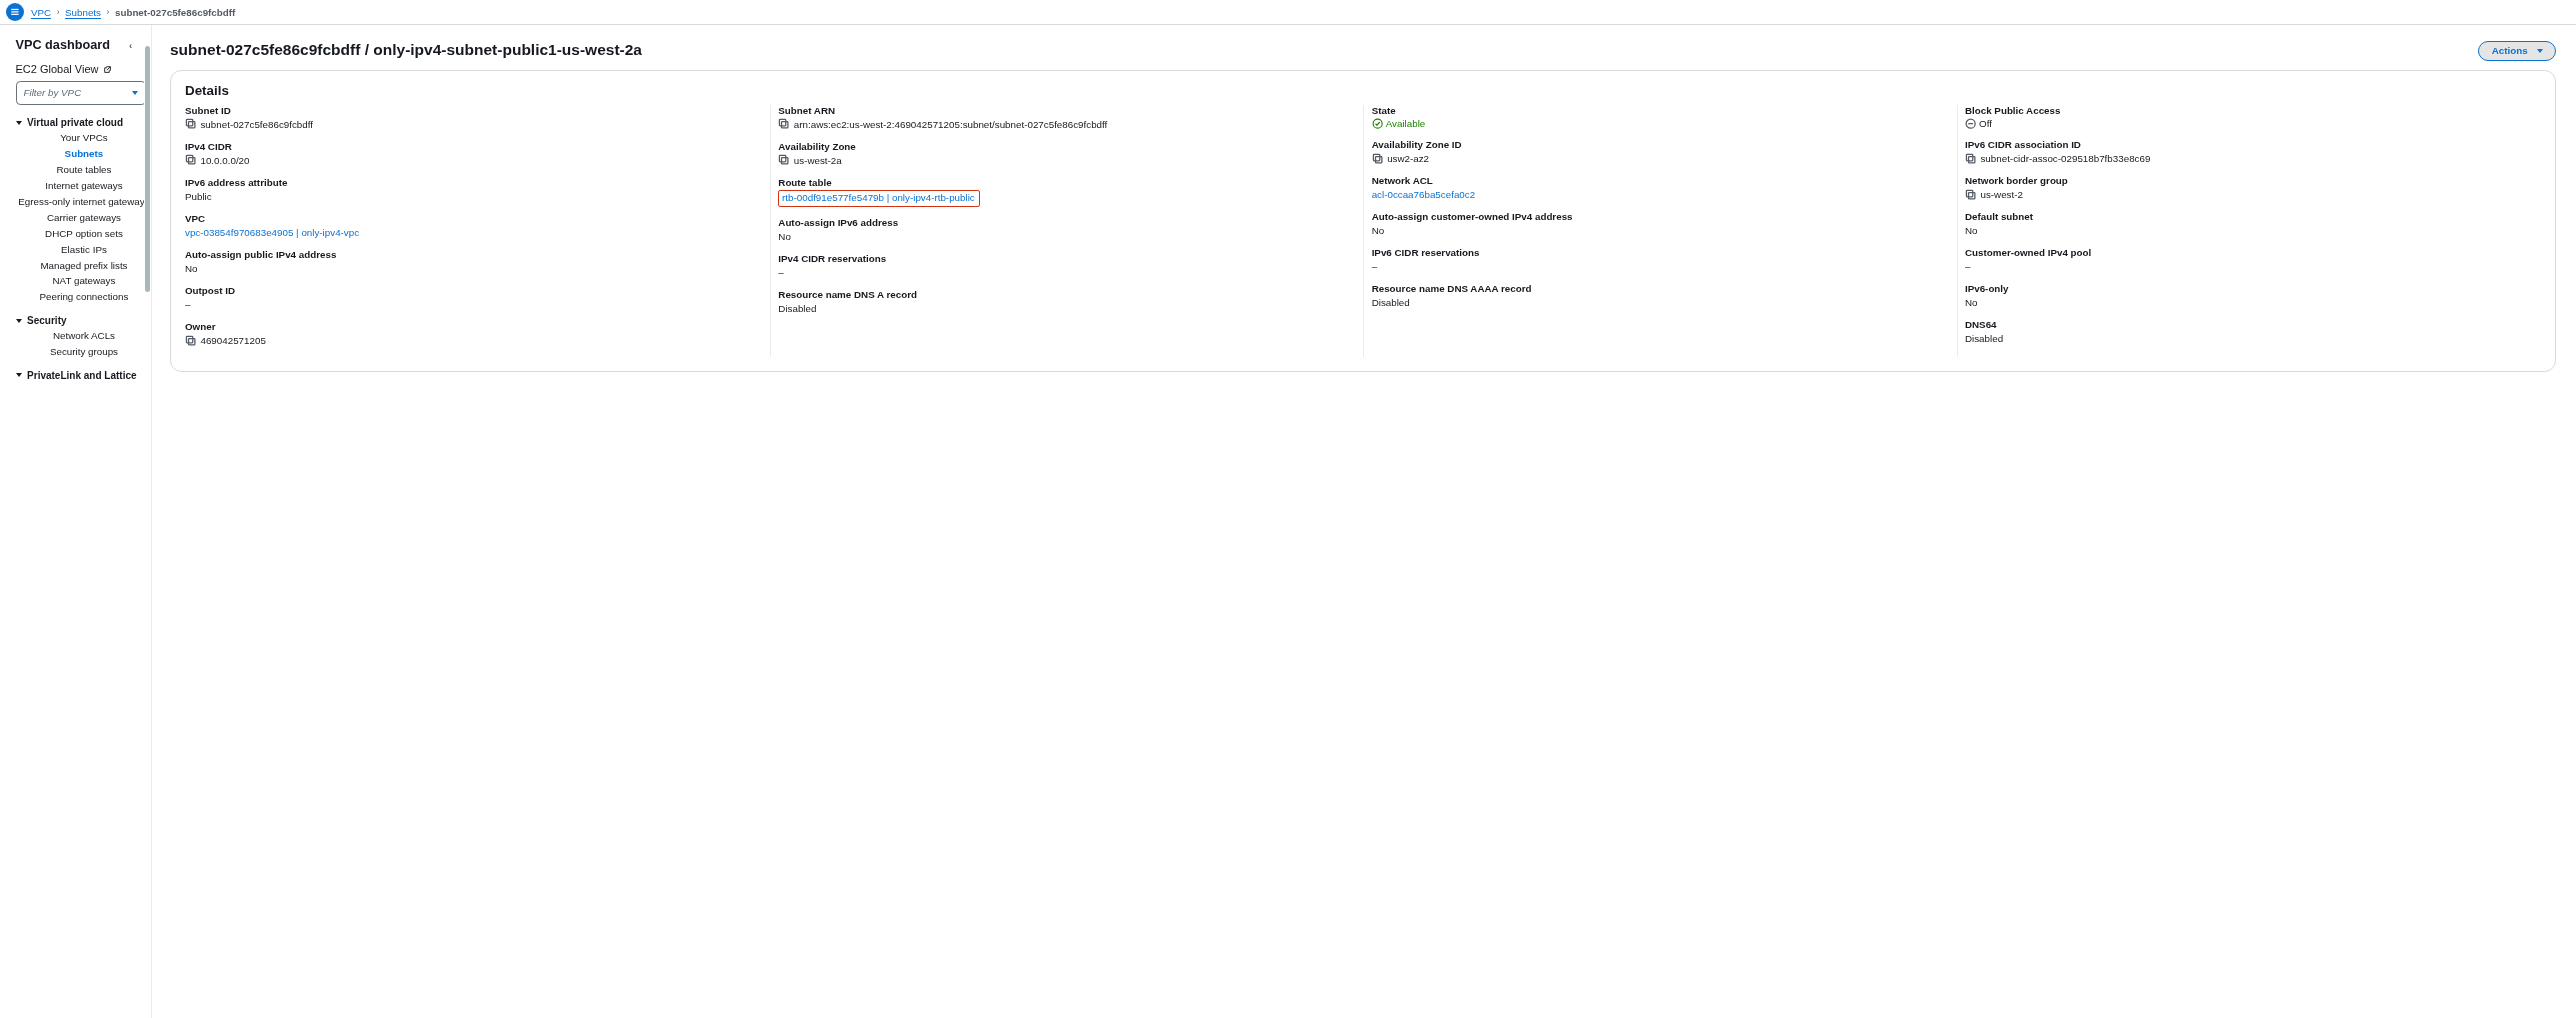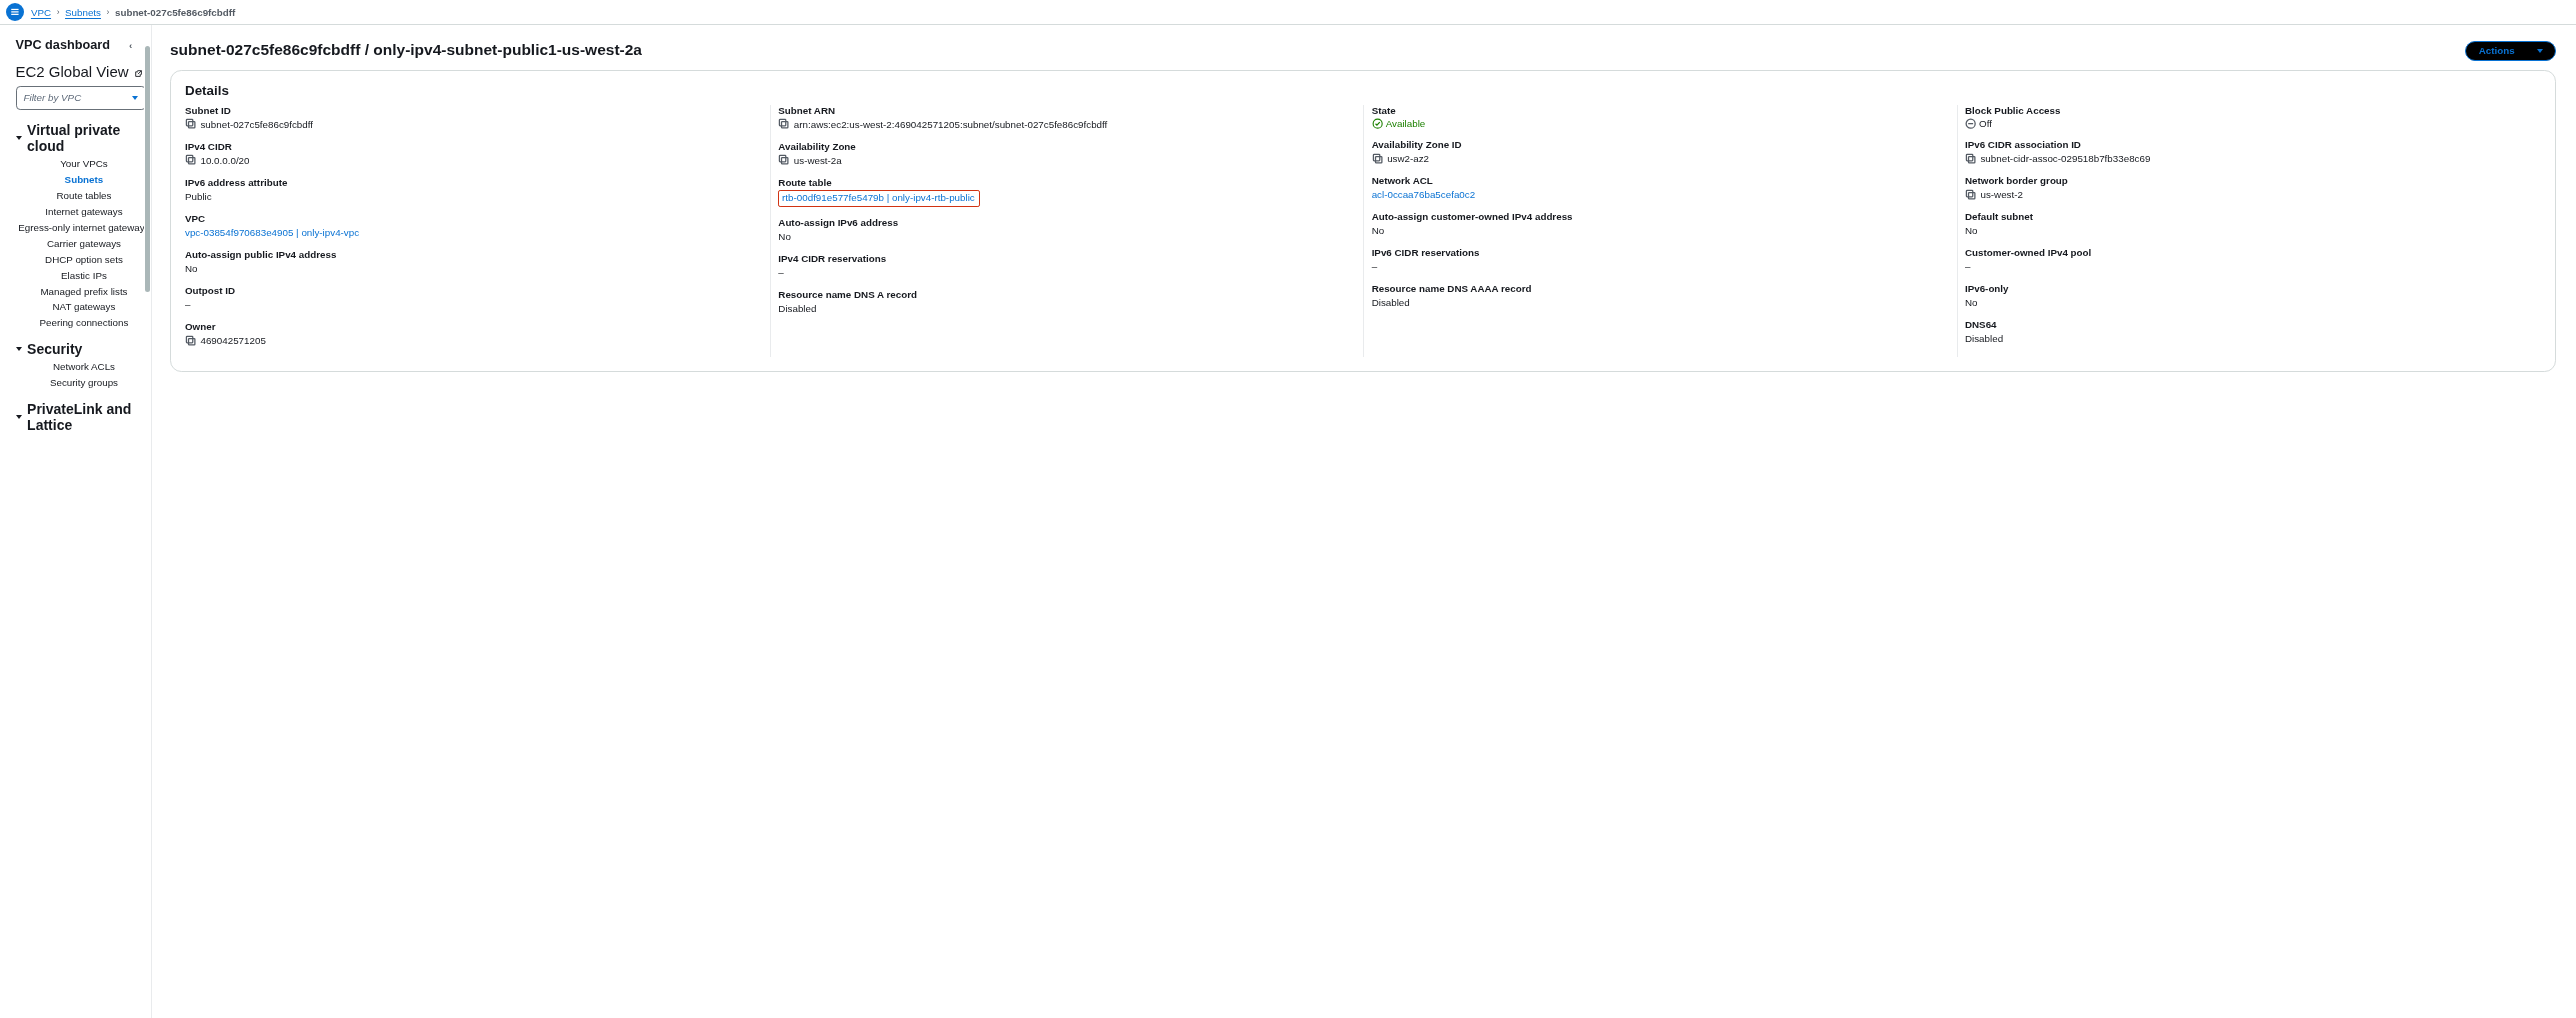--- a/index.html
+++ b/index.html
@@ -17,39 +17,39 @@
   
   .page { display: flex; height: calc(100vh - 25px); }
 
   
   .sidebar { width: 151px; padding: 12.7px 0 12.7px 15.5px; position: relative; }
   .sb-scrollbar { position: absolute; right: 0; top: 0; bottom: 0; width: 7px; background: #fff; }
   .sb-scrollbar-thumb { width: 4.9px; background: #aab7b8; border-radius: 2.8px; margin: 21px auto 0; height: 246px; }
   .sb-title-row { display: flex; align-items: center; justify-content: space-between; padding-right: 12.7px; }
   .sb-title { font-size: 12.7px; font-weight: 700; }
   .sb-collapse { width: 15.5px; height: 15.5px; display: flex; align-items: center; justify-content: center; cursor: pointer; font-weight: 700; color: #545b64; }
-  .sb-ec2 { margin-top: 9.8px; font-size: 15px; color: #16191f; }
+  .sb-ec2 { margin-top: 9.8px; font-size: 11px; color: #16191f; }
   .sb-ec2 svg { vertical-align: -1.4px; margin-left: 1.4px; }
   .sb-filter { margin-top: 5.6px; width: 130px; height: 24px; border: 0.7px solid #687078; border-radius: 4.2px; display: flex; align-items: center; justify-content: space-between; padding: 0 7px; color: #5f6b7a; font-style: italic; cursor: pointer; }
   .sb-filter-caret { width: 0; height: 0; border-left: 3.5px solid transparent; border-right: 3.5px solid transparent; border-top: 4.2px solid #0972d3; }
 
-  .sb-section-title { display: flex; align-items: center; gap: 4.2px; font-weight: 700; margin-top: 12.7px; font-size: 14px; cursor: pointer; }
+  .sb-section-title { display: flex; align-items: center; gap: 4.2px; font-weight: 700; margin-top: 12.7px; font-size: 10px; cursor: pointer; }
   .sb-section-title::before { content: ""; display: inline-block; width: 0; height: 0; border-left: 3.5px solid transparent; border-right: 3.5px solid transparent; border-top: 4.2px solid #16191f; margin-right: 1.4px; }
   .sb-items { margin-top: 4.2px; display: flex; flex-direction: column; gap: 4.9px; padding-left: 1.4px; text-align: center; }
   .sb-items a { color: #16191f; text-decoration: none; cursor: pointer; font-size: 9.8px; }
   .sb-items a.active { color: #0972d3; font-weight: 700; }
 
   
   .divider { width: 0.7px; background: #e9ebed; }
 
   
   .content { flex: 1; padding: 15.5px 19.7px 21px 18.3px; overflow: auto; }
   .page-head { display: flex; align-items: flex-start; justify-content: space-between; margin-bottom: 9.8px; }
   .page-title { font-size: 15.5px; font-weight: 700; }
-  .actions-btn { border: 1.4px solid #0972d3; color: #0972d3; background: #000000; border-radius: 14px; padding: 3.5px 12.7px; font-weight: 700; display: flex; align-items: center; gap: 22px; cursor: pointer; font-size: 9.8px; }
+  .actions-btn { border: 1.4px solid #0972d3; color: #0972d3; background: #e5e5e5; border-radius: 14px; padding: 3.5px 12.7px; font-weight: 700; display: flex; align-items: center; gap: 9px; cursor: pointer; font-size: 9.8px; }
   .actions-btn .caret { width: 0; height: 0; border-left: 3.5px solid transparent; border-right: 3.5px solid transparent; border-top: 4.2px solid #0972d3; }
 
   
   .panel { border: 0.7px solid #d5dbdb; border-radius: 11.3px; padding: 11.3px 14px 14px 14px; }
   .panel-title { font-size: 13.4px; font-weight: 700; margin-bottom: 7px; }
 
   .grid { display: grid; grid-template-columns: repeat(4, 1fr); gap: 0 17px; margin-top: 1.4px; }
   .col { position: relative; padding-right: 11.3px; }
   .col + .col::before { content: ""; position: absolute; left: -8.4px; top: 0; bottom: 0; width: 0.7px; background: #e9ebed; }
 

